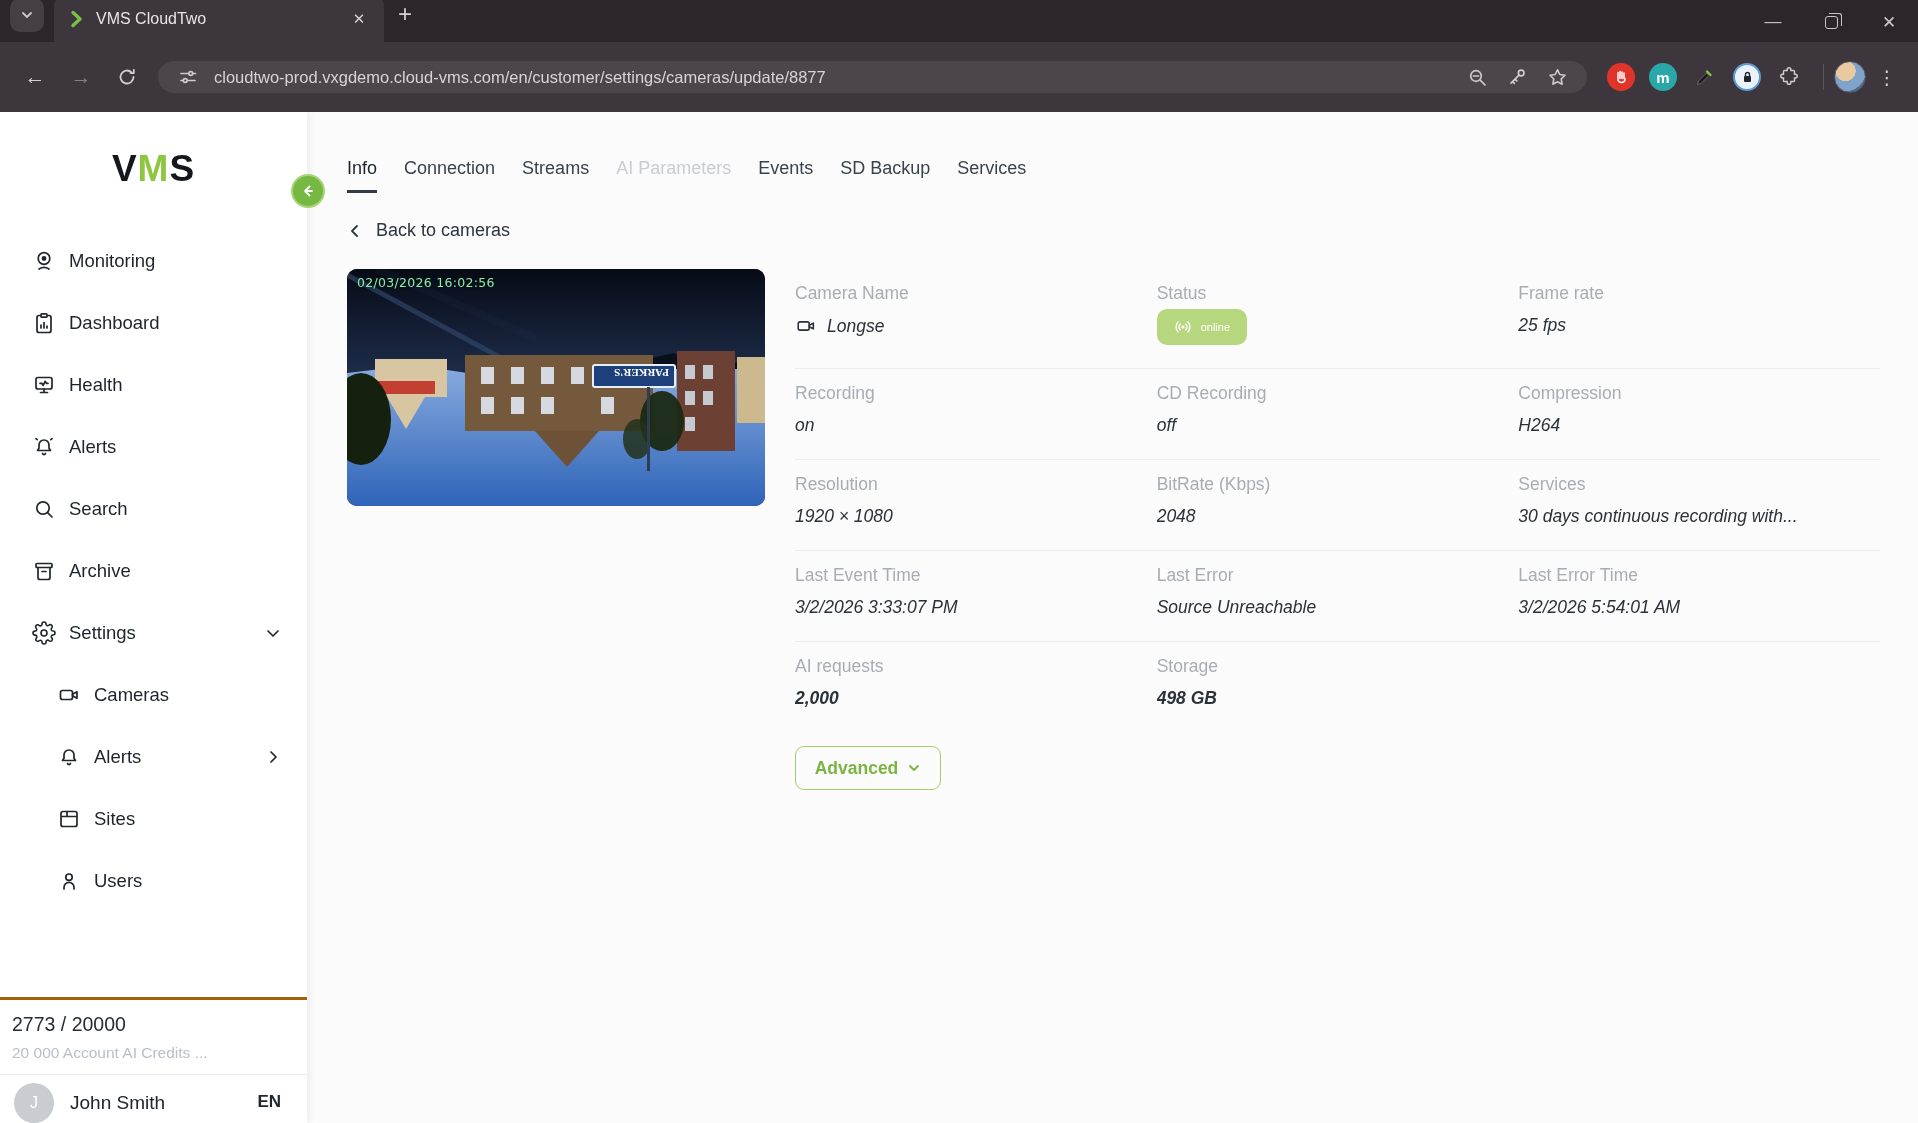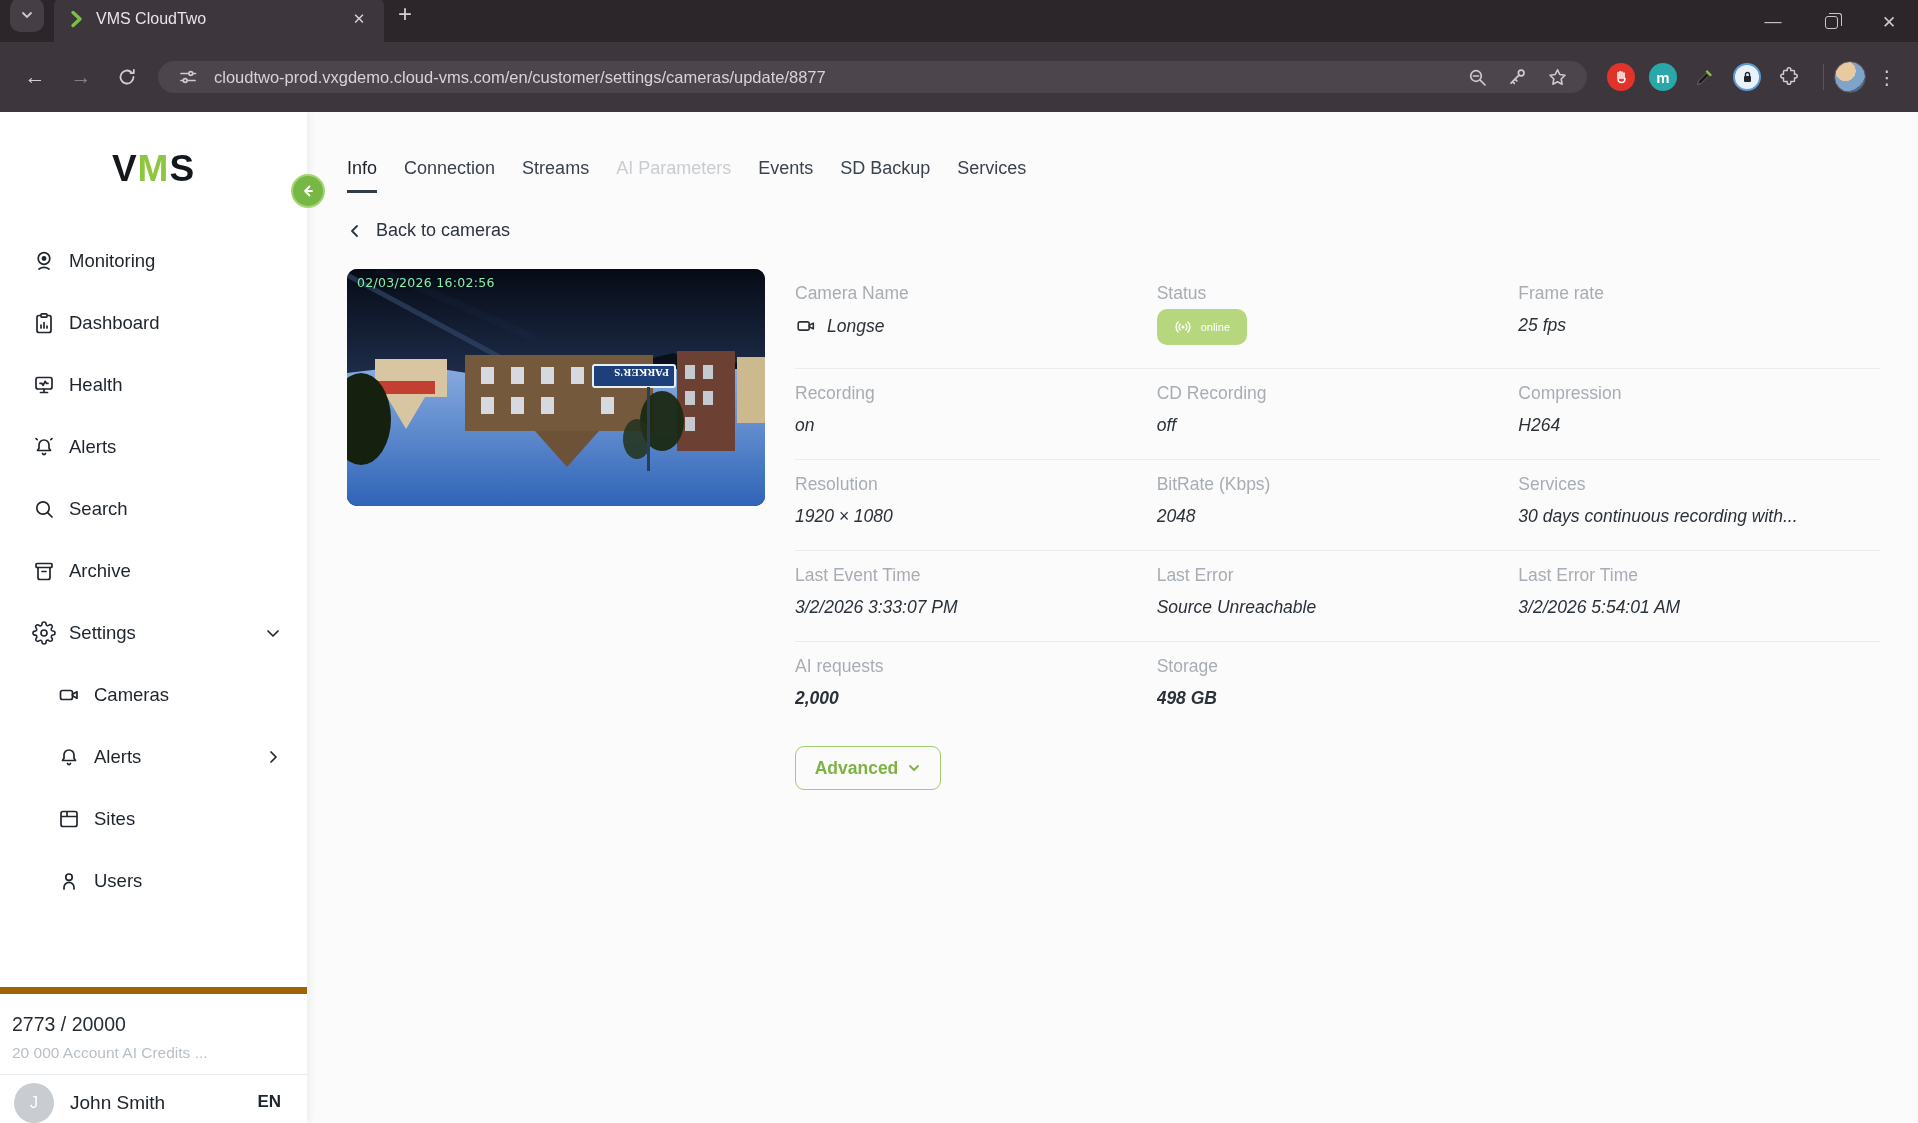--- a/index.html
+++ b/index.html
@@ -48,21 +48,21 @@
   .app{flex:1;display:flex;position:relative;overflow:hidden;background:#fbfbfb;}
   .sidebar{width:307px;background:#fff;box-shadow:2px 0 8px rgba(0,0,0,.07);display:flex;flex-direction:column;
     position:relative;z-index:2;overflow:hidden;}
   .logo{margin:36px 0 40px;text-align:center;font-size:37px;font-weight:800;letter-spacing:1px;color:#14181d;}
   .logo .m{color:var(--accent);}
   .nav-item{height:62px;display:flex;align-items:center;padding-left:32px;gap:13px;font-size:18.5px;color:#1e242c;cursor:pointer;}
   .nav-item.sub{padding-left:57px;}
   .nav-item .chev{margin-left:auto;margin-right:26px;display:flex;}
   .nav-item svg{flex-shrink:0;}
   .side-spacer{flex:1;}
-  .credits{border-top:7px solid #a16207;padding:19px 12px 12px 12px;}
+  .credits{border-top:3px solid #a16207;padding:13px 12px 12px 12px;}
   .credits .used{font-size:19.5px;color:#262c34;}
   .credits .caption{font-size:15.5px;color:#b9bfc8;margin-top:8px;white-space:nowrap;overflow:hidden;}
   .user-row{border-top:1px solid #e7e9ec;flex:0 0 48px;display:flex;align-items:flex-start;padding:8px 0 0 14px;gap:16px;}
   .user-avatar{width:40px;height:40px;border-radius:50%;background:#c9ccd1;color:#fff;font-size:16px;
     display:flex;align-items:center;justify-content:center;flex-shrink:0;}
   .user-name{font-size:19px;color:#20262e;margin-top:9px;}
   .lang{margin-left:auto;margin-right:26px;margin-top:9px;font-size:17px;font-weight:600;color:#20262e;}
   .collapse-btn{position:absolute;left:291px;top:62px;width:34px;height:34px;border-radius:50%;
     background:#76b843;border:2px solid #a6d578;display:flex;align-items:center;justify-content:center;z-index:5;cursor:pointer;}
 

